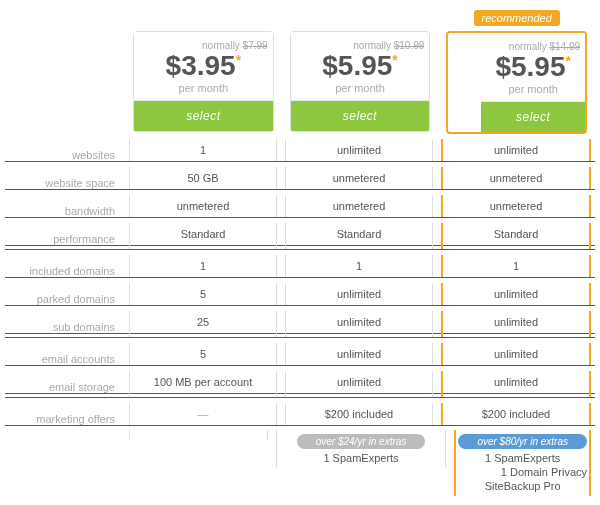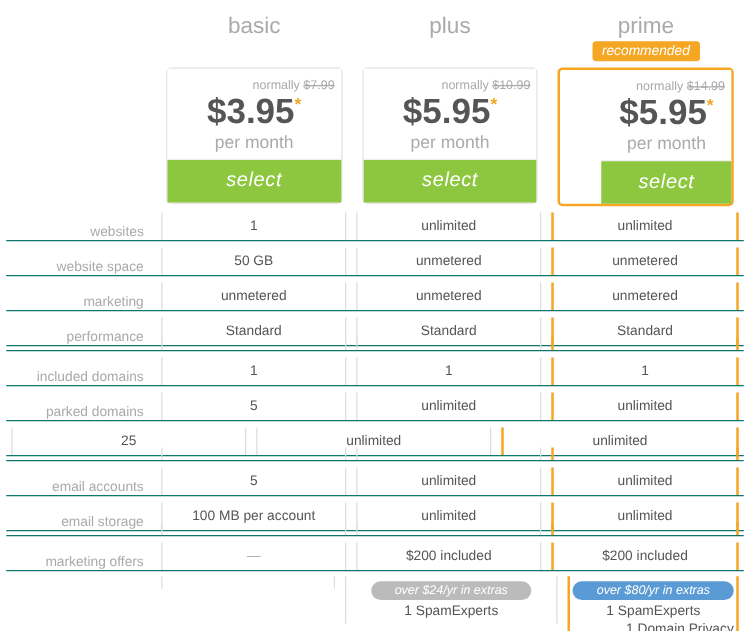--- a/index.html
+++ b/index.html
@@ -69,33 +69,33 @@
     .price-main sup {
       font-size: 14px;
       vertical-align: super;
     }
     .price-main .asterisk {
       font-size: 14px;
       vertical-align: super;
       color: #f5a623;
     }
     .per-month {
-      font-size: 14px;
+      font-size: 11px;
       color: #aaa;
       display: block;
     }
 
     
     .select-btn {
       background: #8dc63f;
       color: #fff;
       border: none;
       width: 100%;
       padding: 8px 0;
-      font-size: 16px;
+      font-size: 12px;
       cursor: pointer;
       font-style: italic;
       letter-spacing: 0.5px;
       border-radius: 0;
     }
     .dash {
       color: #aaa;
     }
 
     
@@ -173,32 +173,20 @@
       border-left: 2px solid #f5a623;
       border-right: 2px solid #f5a623;
       margin: 0 4px;
     }
   </style>
 </head>
 <body>
 
 <div class="main-layout">
 
-  <div class="top-header">
-    <div class="spacer"></div>
-    <div class="plan-header">
-      <span class="plan-title">basic</span>
-    </div>
-    <div class="plan-header">
-      <span class="plan-title">plus</span>
-    </div>
-    <div class="plan-header">
-      <span class="plan-title prime-title">prime</span>
-    </div>
-  </div>
 
   <div class="top-header" style="margin-bottom:2px;">
     <div class="spacer"></div>
     <div class="plan-header"></div>
     <div class="plan-header"></div>
     <div class="plan-header">
       <span class="recommended-badge">recommended</span>
     </div>
   </div>
 
@@ -264,21 +252,21 @@
     </div>
 
     <div class="feature-row">
       <div class="f-label">website space</div>
       <div class="f-val left-border">50 GB</div>
       <div class="f-val mid-border">unmetered</div>
       <div class="f-val prime-border">unmetered</div>
     </div>
 
     <div class="feature-row">
-      <div class="f-label">marketing</div>
+      <div class="f-label">bandwidth</div>
       <div class="f-val left-border">unmetered</div>
       <div class="f-val mid-border">unmetered</div>
       <div class="f-val prime-border">unmetered</div>
     </div>
 
     <div class="feature-row">
       <div class="f-label">performance</div>
       <div class="f-val left-border">Standard</div>
       <div class="f-val mid-border">Standard</div>
       <div class="f-val prime-border">Standard</div>
@@ -299,20 +287,21 @@
     </div>
 
     <div class="feature-row">
       <div class="f-label">parked domains</div>
       <div class="f-val left-border">5</div>
       <div class="f-val mid-border">unlimited</div>
       <div class="f-val prime-border">unlimited</div>
     </div>
 
     <div class="feature-row">
+      <div class="f-label">sub domains</div>
       <div class="f-val left-border">25</div>
       <div class="f-val mid-border">unlimited</div>
       <div class="f-val prime-border">unlimited</div>
     </div>
 
     <div class="feature-row" style="height:4px; min-height:4px;">
       <div class="f-label" style="border:none;"></div>
       <div class="f-val left-border" style="border-bottom:none;"></div>
       <div class="f-val mid-border" style="border-bottom:none;"></div>
       <div class="f-val prime-border" style="border-bottom:none;"></div>

